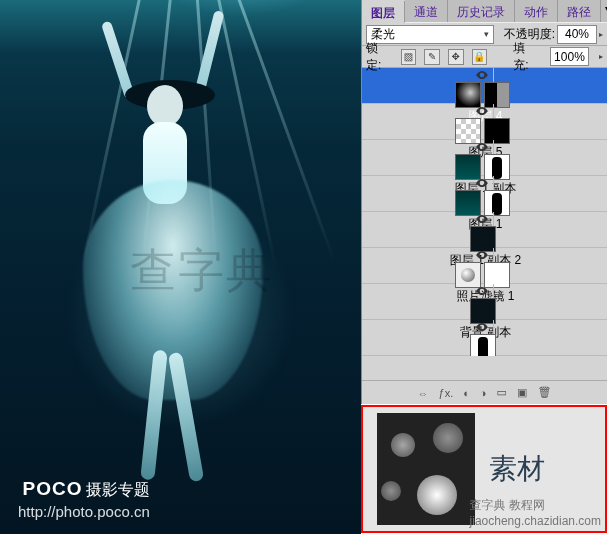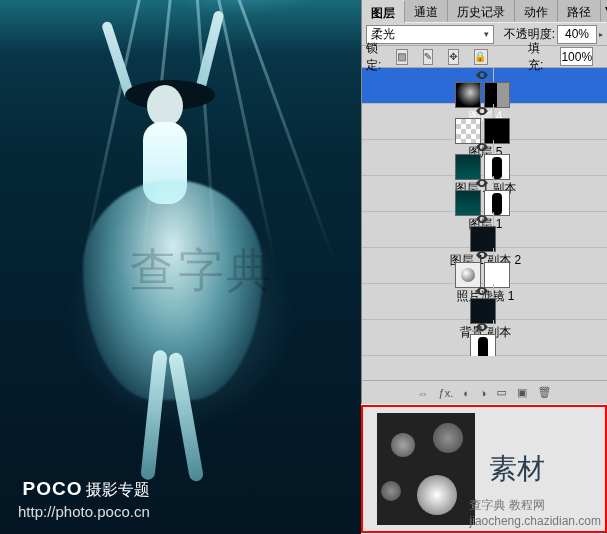--- a/index.html
+++ b/index.html
@@ -29,30 +29,30 @@
 .dress2{position:absolute; left:10px; top:170px; width:230px; height:230px; border-radius:50%;
   background:radial-gradient(circle, rgba(120,220,235,.25), transparent 70%); filter:blur(6px);}
 .leg-l,.leg-r{position:absolute; width:14px; height:130px; border-radius:7px; background:linear-gradient(180deg,#c9ecef,#8abec7,#4a8894);}
 .leg-l{left:92px; top:320px; transform:rotate(6deg);} .leg-r{left:124px; top:322px; transform:rotate(-10deg);}
 .wm{position:absolute; left:18px; bottom:14px; color:#fff; font-family:Arial,sans-serif;}
 .wm .b{font-size:19px; font-weight:bold; letter-spacing:1px;} .wm .s{font-size:16px;} .wm .u{font-size:15px; display:block; margin-top:2px; opacity:.85;}
 .wm3{position:absolute; right:6px; bottom:6px; color:#777; font-size:11px; z-index:50;}
 
 .panel{ position:absolute; left:361px; top:0; width:246px; height:404px; background:#d4d4d4; border-left:1px solid #888;}
 .tabs{display:flex; height:22px;}
-.tab{flex:0 0 auto; padding:4px 9px 0; height:22px; background:#bfbfbf; color:#000000; border-right:1px solid #9a9a9a; cursor:pointer;}
+.tab{flex:0 0 auto; padding:4px 9px 0; height:22px; background:#bfbfbf; color:#4c1d95; border-right:1px solid #9a9a9a; cursor:pointer;}
 .tab.active{background:#d4d4d4; font-weight:bold; border-bottom:1px solid #d4d4d4; position:relative; top:1px;}
 .tab-tail{flex:1; background:#bfbfbf; text-align:right; padding:2px 4px 0;}
 .tbar{display:flex; align-items:center; height:24px; padding:0 4px; border-top:1px solid #eee; border-bottom:1px solid #aaa;}
 .blend{flex:1; height:19px; background:#ffffff; border:1px solid #888; padding:1px 4px; display:flex; align-items:center; justify-content:space-between;}
 .blend .arr{font-size:9px; color:#444;}
 .lbl{margin:0 2px 0 10px;}
 .pct{width:40px; height:19px; background:#fff; border:1px solid #888; display:flex; align-items:center; justify-content:center;}
 .tri{font-size:8px; color:#444; margin-left:2px;}
-.lockrow{display:flex; align-items:center; height:22px; padding:0 4px; border-bottom:1px solid #aaa; gap:15px;}
+.lockrow{display:flex; align-items:center; height:22px; padding:0 4px; border-bottom:1px solid #aaa; gap:8px;}
 .lockrow .sp{flex:1;}
 .ibox{width:16px; height:16px; border:1px solid #888; background:#e6e6e6; display:flex; align-items:center; justify-content:center; font-size:10px; color:#444;}
 .layers{overflow:hidden;}
 .layer{display:flex; align-items:center; height:36px; border-bottom:1px solid #bbb; padding-right:4px;flex-direction:column;}
 .layer.sel{background:#2b6bd8; color:#fff;}
 .eye{width:22px; height:36px; display:flex; align-items:center; justify-content:center; border-right:1px solid #bbb;}
 .eye svg{width:14px; height:14px;}
 .link{width:18px; height:36px; border-right:1px solid #bbb;}
 .thumbs{display:flex; align-items:center; gap:3px; padding:0 4px;}
 .th{width:26px; height:26px; border:1px solid #666; background:#222;}

